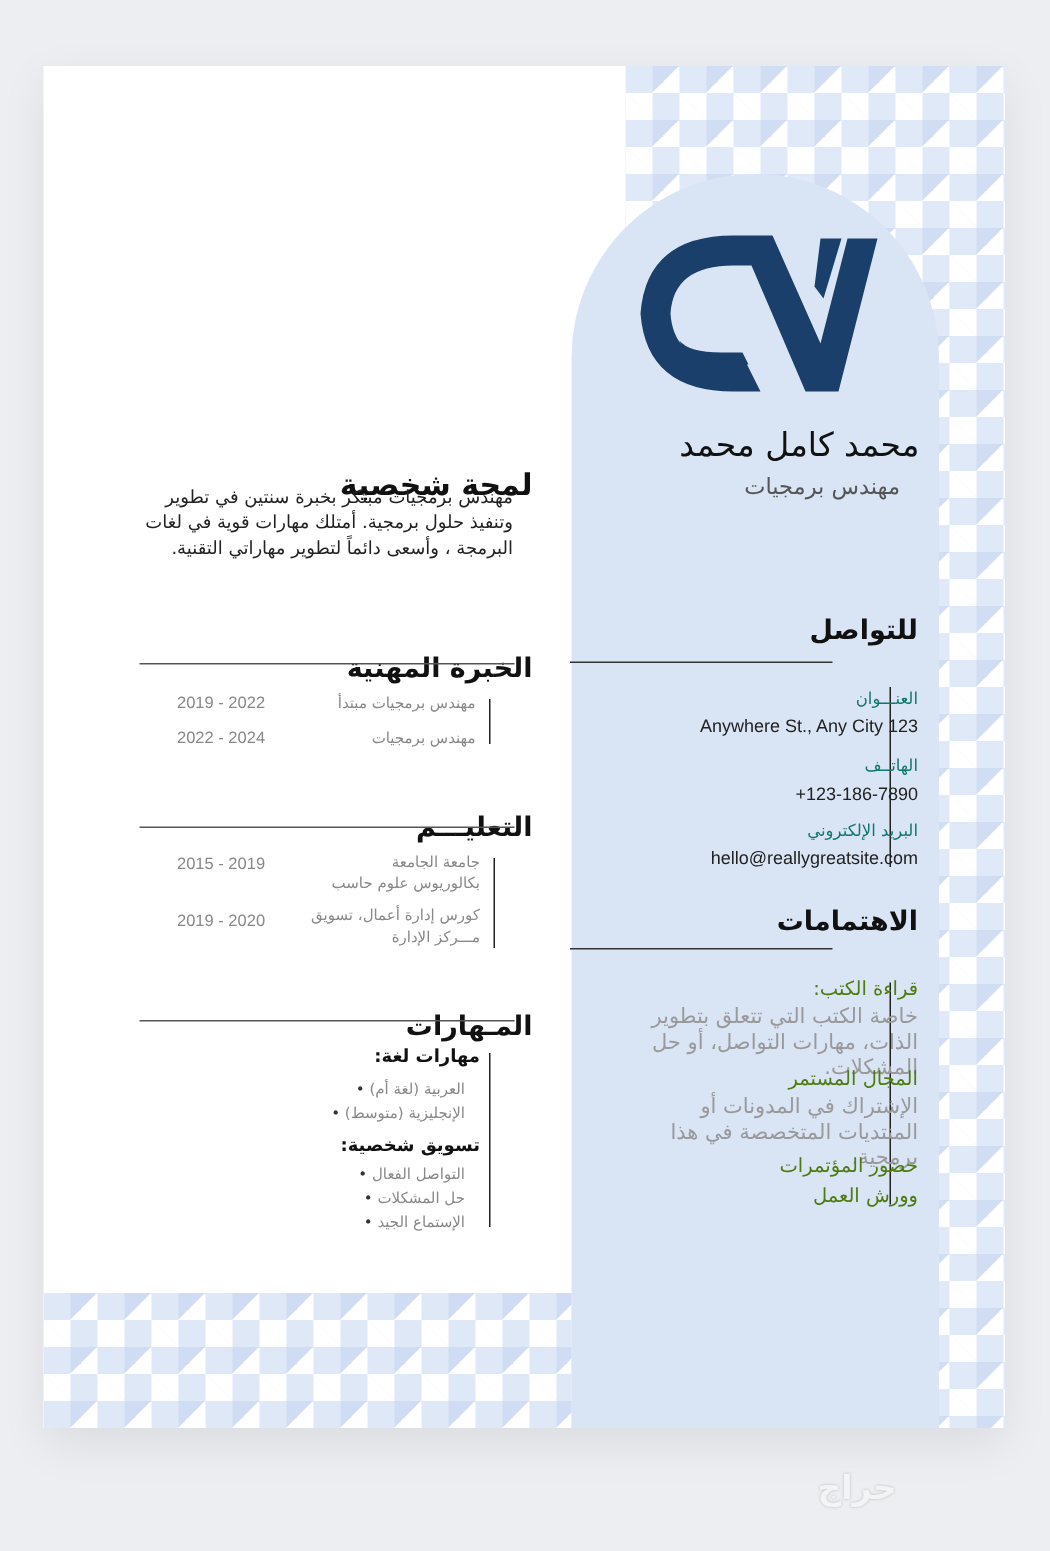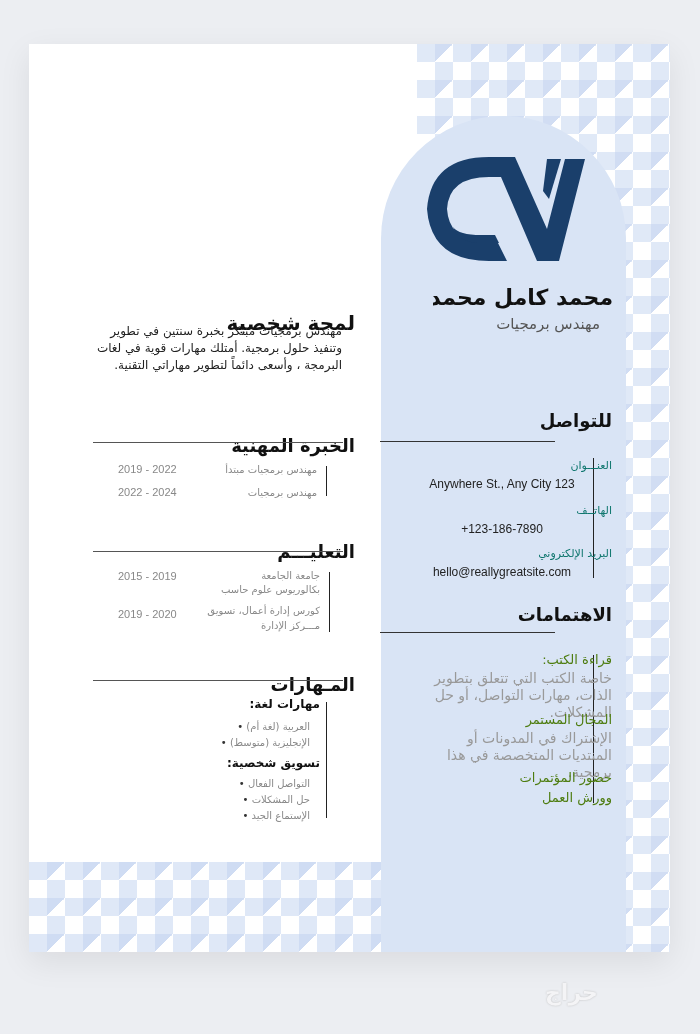--- a/index.html
+++ b/index.html
@@ -17,27 +17,27 @@
     background-color:#dfe8f7;
     background-image:
       linear-gradient(45deg,#ffffff 25%,transparent 25%),
       linear-gradient(-45deg,#ffffff 25%,transparent 25%),
       linear-gradient(45deg,transparent 75%,#ffffff 75%),
       linear-gradient(-45deg,transparent 75%,#cfdcf3 75%);
     background-size:36px 36px;background-position:0 0,0 18px,18px -18px,-18px 0;}
   .arch{position:absolute;left:352px;top:72px;width:245px;height:836px;background:#d9e4f5;border-radius:130px 130px 0 0;}
   .logo{position:absolute;left:390px;top:105px;width:170px;height:120px;}
   .rtl{direction:rtl;text-align:right;}
-  .name{position:absolute;right:87px;top:285px;font-size:22px;font-weight:bold;color:#111;white-space:nowrap;overflow:hidden;width:180px;}
+  .name{position:absolute;right:87px;top:285px;font-size:22px;font-weight:normal;color:#111;white-space:nowrap;overflow:hidden;width:180px;}
   .role{position:absolute;right:100px;top:315px;font-size:15px;color:#555;}
   .sec-title-r{position:absolute;right:88px;font-size:18px;font-weight:bold;color:#111;}
   .rule-r{position:absolute;left:380px;width:175px;height:1px;background:#333;}
   .contact{position:absolute;right:88px;width:220px;}
   .c-label{font-size:11px;font-weight:normal;color:#0f766e;line-height:19px;}
-  .c-val{font-size:12px;color:#222;line-height:19px;font-family:"Liberation Sans",sans-serif;direction:ltr;text-align:center;}
+  .c-val{font-size:12px;color:#222;line-height:19px;font-family:"Liberation Sans",sans-serif;direction:ltr;text-align:right;}
   .vline{position:absolute;width:1px;background:#222;}
   .interest{position:absolute;right:88px;width:180px;}
   .i-title{font-size:13px;font-weight:normal;color:#4d7c0f;line-height:20px;}
   .i-desc{font-size:14px;color:#999;line-height:17px;}
   .sec-title-l{position:absolute;right:345px;font-size:18px;font-weight:bold;color:#111;margin-top:24px;}
   .rule-l{position:absolute;left:65px;width:250px;height:1px;background:#555;}
   .summary{position:absolute;left:90px;width:252px;right:auto;top:323px;font-size:12px;line-height:17px;color:#222;}
   .row{position:absolute;font-size:10px;color:#888;}
   .date{position:absolute;font-size:11px;color:#888;font-family:"Liberation Sans",sans-serif;}
   .skill-h{position:absolute;right:380px;font-size:12px;font-weight:bold;color:#111;}

